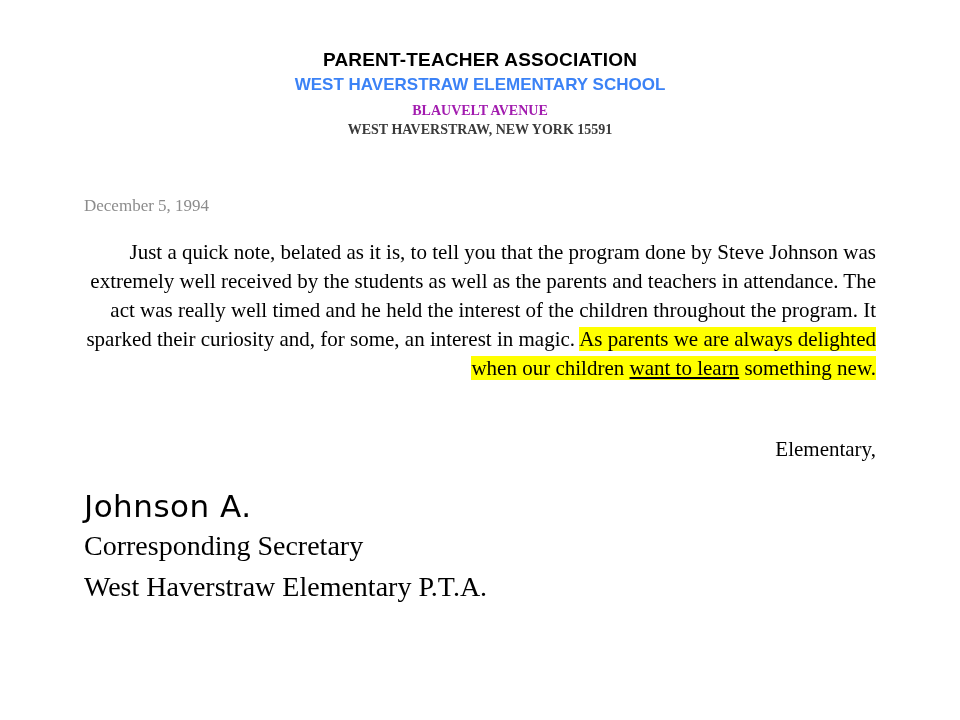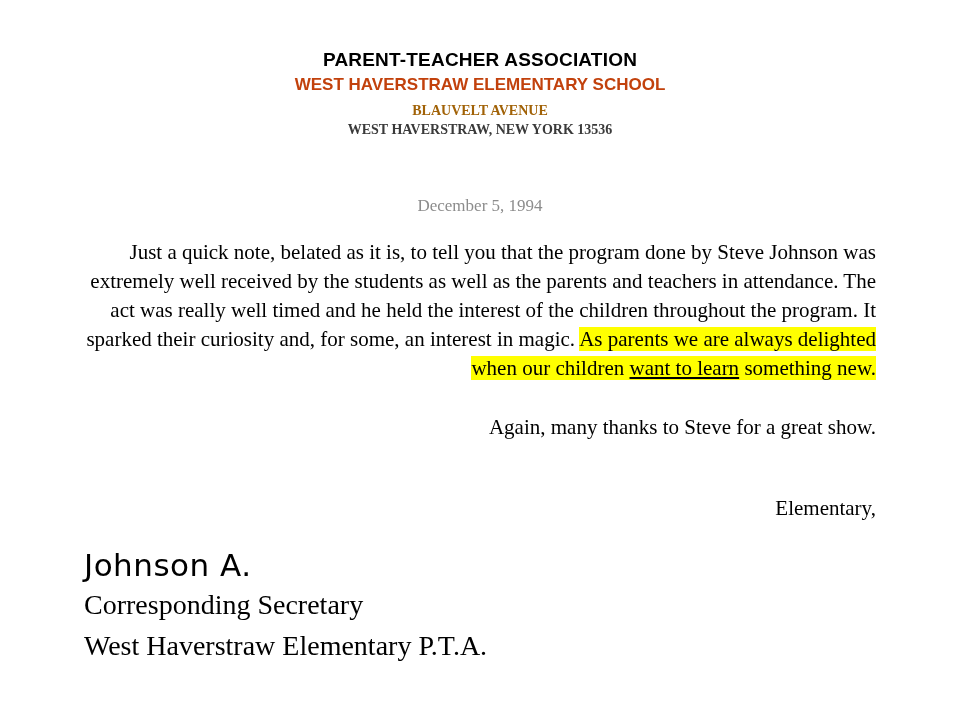--- a/index.html
+++ b/index.html
@@ -31,50 +31,49 @@
     font-weight: bold;
     font-size: 19px;
     letter-spacing: 0.2px;
     color: #000;
     line-height: 1.25;
   }
   .lh-school {
     font-family: "Liberation Sans", sans-serif;
     font-weight: bold;
     font-size: 17px;
-    color: #c2410c;
+    color: #3b82f6;
     line-height: 1.35;
     margin-top: 2px;
   }
   .lh-street {
     font-family: "Liberation Serif", serif;
     font-weight: bold;
     font-size: 14px;
-    color: #a16207;
+    color: #a21caf;
     line-height: 1.4;
     margin-top: 4px;
   }
   .lh-city {
     font-family: "Liberation Serif", serif;
     font-weight: bold;
     font-size: 14px;
     color: #3a3a3a;
     line-height: 1.4;
   }
 
   
   .content {
     margin: 0 84px 0 84px;
   }
   .date {
     margin-top: 56px;
     font-size: 17px;
     color: #8c8c8c;
     line-height: 1.2;
-    text-align: center;
   }
   .para {
     margin-top: 22px;
     font-size: 21px;
     line-height: 1.38;
     text-align: right;
     max-width: 800px;
   }
   .highlight {
     background: #ffff00;
@@ -103,30 +102,29 @@
 </style>
 </head>
 <body>
 
 <div class="page">
 
   <div class="letterhead">
     <div class="lh-org">PARENT-TEACHER ASSOCIATION</div>
     <div class="lh-school">WEST HAVERSTRAW ELEMENTARY SCHOOL</div>
     <div class="lh-street">BLAUVELT AVENUE</div>
-    <div class="lh-city">WEST HAVERSTRAW, NEW YORK 13536</div>
+    <div class="lh-city">WEST HAVERSTRAW, NEW YORK 15591</div>
   </div>
 
   <div class="content">
 
     <div class="date">December 5, 1994</div>
 
     <div class="para"><span>Just a quick note, belated as it is, to tell you that the program done by Steve Johnson was extremely well received by the students as well as the parents and teachers in attendance.  The act was really well timed and he held the interest of the children throughout the program.  It sparked their curiosity and, for some, an interest in magic.  </span><span class="highlight"><span>As parents we are always delighted when our children </span><span class="underline">want to learn</span><span> something new.</span></span></div>
 
-    <div class="para gap-sm">Again, many thanks to Steve for a great show.</div>
 
     <div class="para gap-md">Elementary,</div>
 
     <div class="signature">Johnson A.</div>
     <div class="sig-line">Corresponding Secretary</div>
     <div class="sig-line">West Haverstraw Elementary P.T.A.</div>
 
   </div>
 </div>
 

